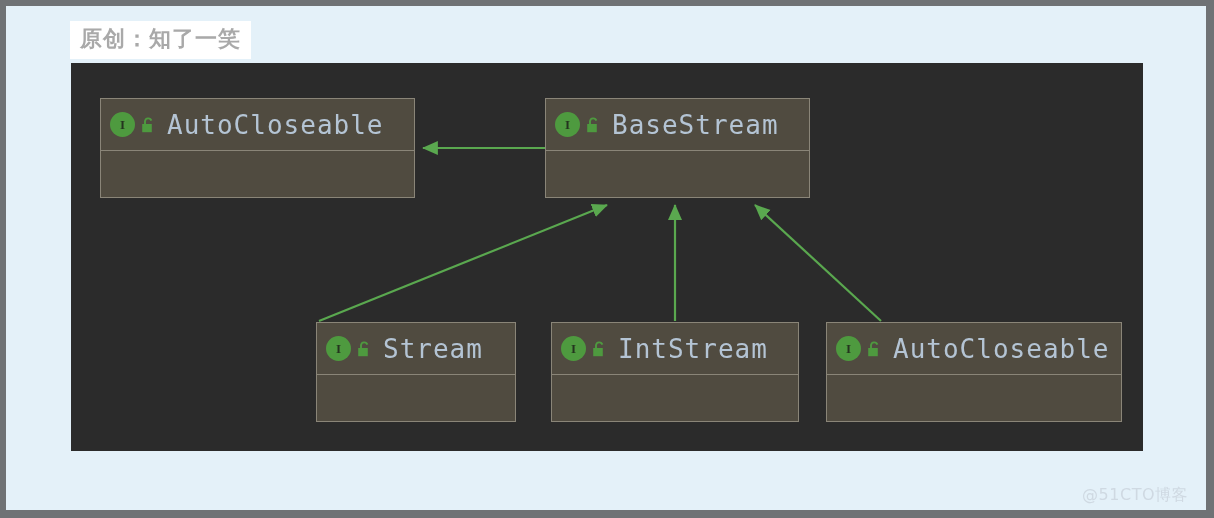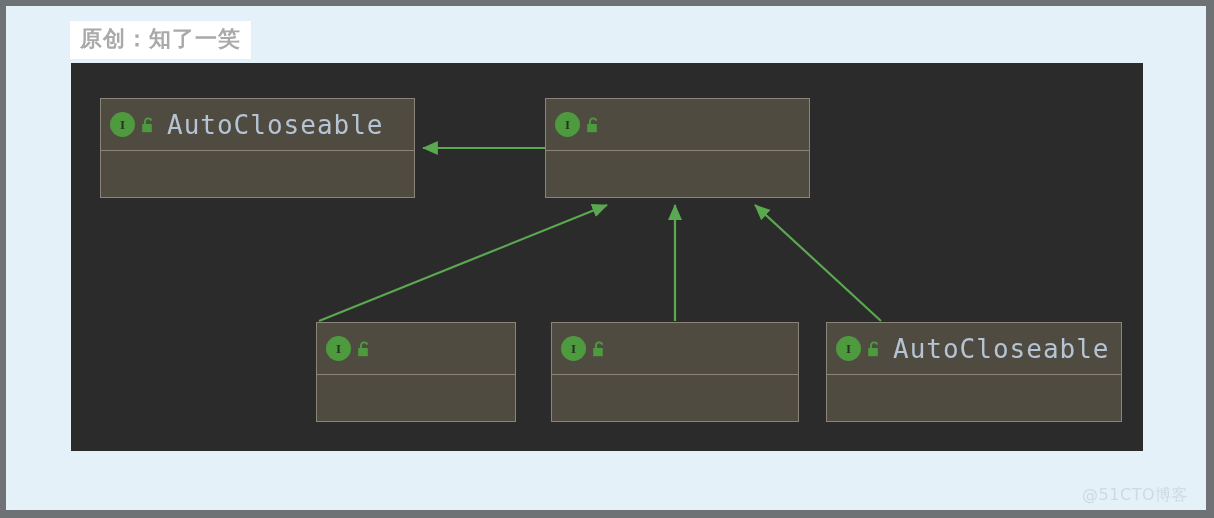--- a/index.html
+++ b/index.html
@@ -161,46 +161,49 @@
 
       <div class="uml-box" style="left:474px;top:35px;width:265px;height:100px;">
         <div class="uml-head">
           <span class="ico-interface">
               <span>I</span>
             </span>
           <svg class="ico-lock" viewBox="0 0 16 18">
             <path d="M5 8 V5.2 A3.3 3.3 0 0 1 11.4 4.6" fill="none" stroke="#4e9a3f" stroke-width="1.9"></path>
             <rect x="2.2" y="8" width="9.6" height="8.2" fill="#4e9a3f"></rect>
           </svg>
+          <span class="uml-name">BaseStream</span>
         </div>
         <div class="uml-body"></div>
       </div>
 
       <div class="uml-box" style="left:245px;top:259px;width:200px;height:100px;">
         <div class="uml-head">
           <span class="ico-interface">
               <span>I</span>
             </span>
           <svg class="ico-lock" viewBox="0 0 16 18">
             <path d="M5 8 V5.2 A3.3 3.3 0 0 1 11.4 4.6" fill="none" stroke="#4e9a3f" stroke-width="1.9"></path>
             <rect x="2.2" y="8" width="9.6" height="8.2" fill="#4e9a3f"></rect>
           </svg>
+          <span class="uml-name">Stream</span>
         </div>
         <div class="uml-body"></div>
       </div>
 
       <div class="uml-box" style="left:480px;top:259px;width:248px;height:100px;">
         <div class="uml-head">
           <span class="ico-interface">
               <span>I</span>
             </span>
           <svg class="ico-lock" viewBox="0 0 16 18">
             <path d="M5 8 V5.2 A3.3 3.3 0 0 1 11.4 4.6" fill="none" stroke="#4e9a3f" stroke-width="1.9"></path>
             <rect x="2.2" y="8" width="9.6" height="8.2" fill="#4e9a3f"></rect>
           </svg>
+          <span class="uml-name">IntStream</span>
         </div>
         <div class="uml-body"></div>
       </div>
 
       <div class="uml-box" style="left:755px;top:259px;width:296px;height:100px;">
         <div class="uml-head">
           <span class="ico-interface">
               <span>I</span>
             </span>
           <svg class="ico-lock" viewBox="0 0 16 18">

